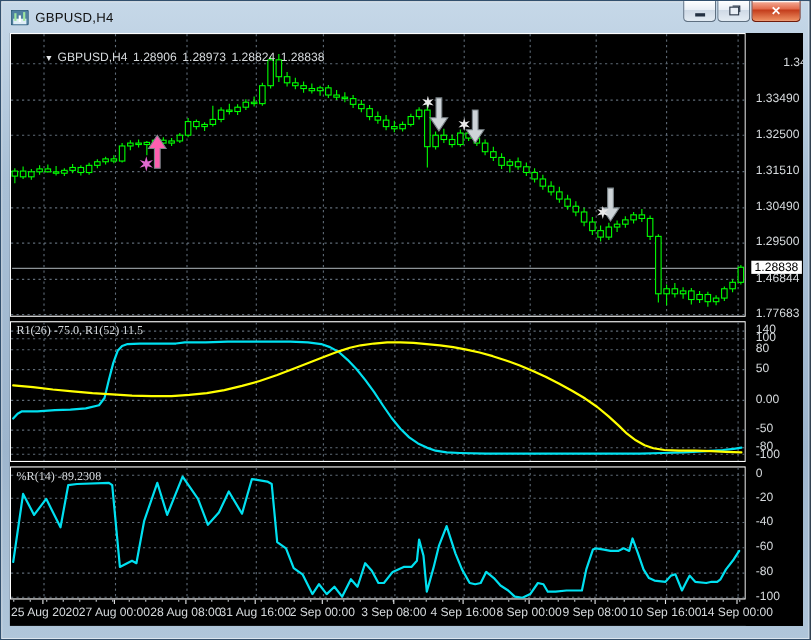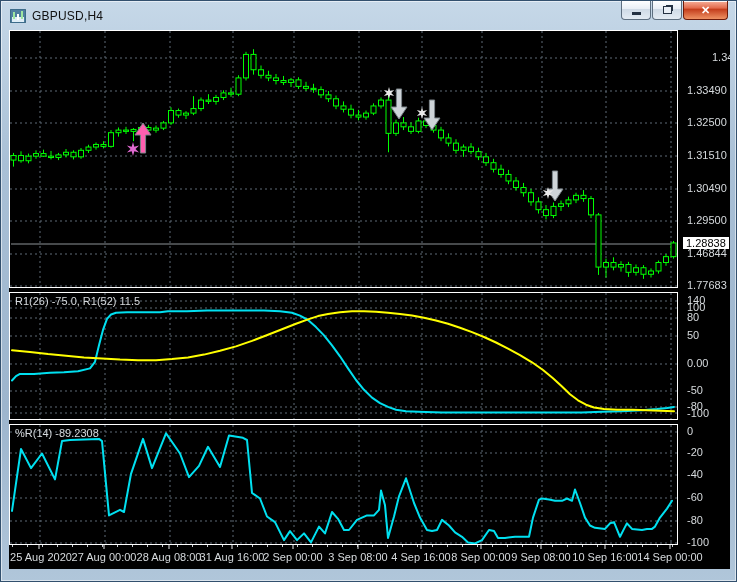--- a/index.html
+++ b/index.html
@@ -42,21 +42,21 @@
   .panel svg{position:absolute;left:0;top:0;}
   #panel-main{top:0;height:258px;}
   #panel-mid{top:262px;height:128px;}
   #panel-low{top:394px;height:121px;padding-left:16px;}
   .ohlc-header{
     position:absolute;left:6px;top:3px;font-size:11px;color:#d6dadd;
     white-space:pre;z-index:3;
   }
   .ohlc-header .caret{font-size:8px;color:#e8eaec;margin-right:4px;}
   .ohlc-header span{margin-right:5px;}
-  .ind-label{position:absolute;left:5px;top:2px;font-size:11px;color:#d6dadd;z-index:3;}
+  .ind-label{position:absolute;left:5px;top:2px;font-size:11px;color:#d6dadd;z-index:3;font-family:Liberation Serif, serif;}
   .price-axis{position:absolute;left:669px;top:0;width:52px;height:539px;background:#000;}
   .alabel{position:absolute;left:9px;font-size:11px;color:#d6dadd;height:12px;line-height:12px;}
   .alabel.bid{left:5px;background:#ffffff;color:#000;padding:0 3px;font-weight:normal;z-index:4;}
   .time-axis{position:absolute;left:0;top:515px;width:721px;height:24px;}
   .tlabel{position:absolute;top:6px;width:96px;margin-left:-48px;text-align:center;font-size:11px;color:#d6dadd;}
 </style>
 </head>
 <body>
 
 <div class="window">
@@ -293,20 +293,23 @@
             <path d="M 133 92 L 141 104 h -5.4 v 18 h -5.2 v -18 h -5.4 Z" fill="#ff5fb0" stroke="#7c858a" stroke-width="1"></path>
             <path d="M 386.4 58 h 5.2 v 18 h 5.4 L 389 88 L 381 76 h 5.4 Z" fill="#ced4d8" stroke="#7c858a" stroke-width="1"></path>
             <path d="M 419.4 69 h 5.2 v 18 h 5.4 L 422 99 L 414 87 h 5.4 Z" fill="#ced4d8" stroke="#7c858a" stroke-width="1"></path>
             <path d="M 542.4 140 h 5.2 v 18 h 5.4 L 545 170 L 537 158 h 5.4 Z" fill="#ced4d8" stroke="#7c858a" stroke-width="1"></path>
             <path d="M123.0 111.0 L124.3 115.8 L129.1 114.5 L125.5 118.0 L129.1 121.5 L124.3 120.2 L123.0 125.0 L121.7 120.2 L116.9 121.5 L120.5 118.0 L116.9 114.5 L121.7 115.8 Z" fill="#e06ad0"></path>
             <path d="M379.0 56.0 L380.1 60.1 L384.2 59.0 L381.2 62.0 L384.2 65.0 L380.1 63.9 L379.0 68.0 L377.9 63.9 L373.8 65.0 L376.8 62.0 L373.8 59.0 L377.9 60.1 Z" fill="#e9e9e9"></path>
             <path d="M412.0 76.0 L413.1 80.1 L417.2 79.0 L414.2 82.0 L417.2 85.0 L413.1 83.9 L412.0 88.0 L410.9 83.9 L406.8 85.0 L409.8 82.0 L406.8 79.0 L410.9 80.1 Z" fill="#e9e9e9"></path>
             <path d="M538.0 156.0 L539.1 160.1 L543.2 159.0 L540.2 162.0 L543.2 165.0 L539.1 163.9 L538.0 168.0 L536.9 163.9 L532.8 165.0 L535.8 162.0 L532.8 159.0 L536.9 160.1 Z" fill="#e9e9e9"></path>
           </g>
         </svg>
+      <div class="ohlc-header">
+        <span class="caret">▼</span><span>GBPUSD,H4</span><span>1.28906</span><span>1.28973</span><span>1.28824</span><span>1.28838</span>
+      </div>
     </div>
 
     <div class="panel" id="panel-mid">
       <svg id="svg-mid" width="667" height="126">
           <g>
             <line x1="30" y1="0" x2="30" y2="126" stroke="#5f6b77" stroke-width="1" stroke-dasharray="2,3"></line>
             <line x1="95" y1="0" x2="95" y2="126" stroke="#5f6b77" stroke-width="1" stroke-dasharray="2,3"></line>
             <line x1="160" y1="0" x2="160" y2="126" stroke="#5f6b77" stroke-width="1" stroke-dasharray="2,3"></line>
             <line x1="223" y1="0" x2="223" y2="126" stroke="#5f6b77" stroke-width="1" stroke-dasharray="2,3"></line>
             <line x1="284" y1="0" x2="284" y2="126" stroke="#5f6b77" stroke-width="1" stroke-dasharray="2,3"></line>

